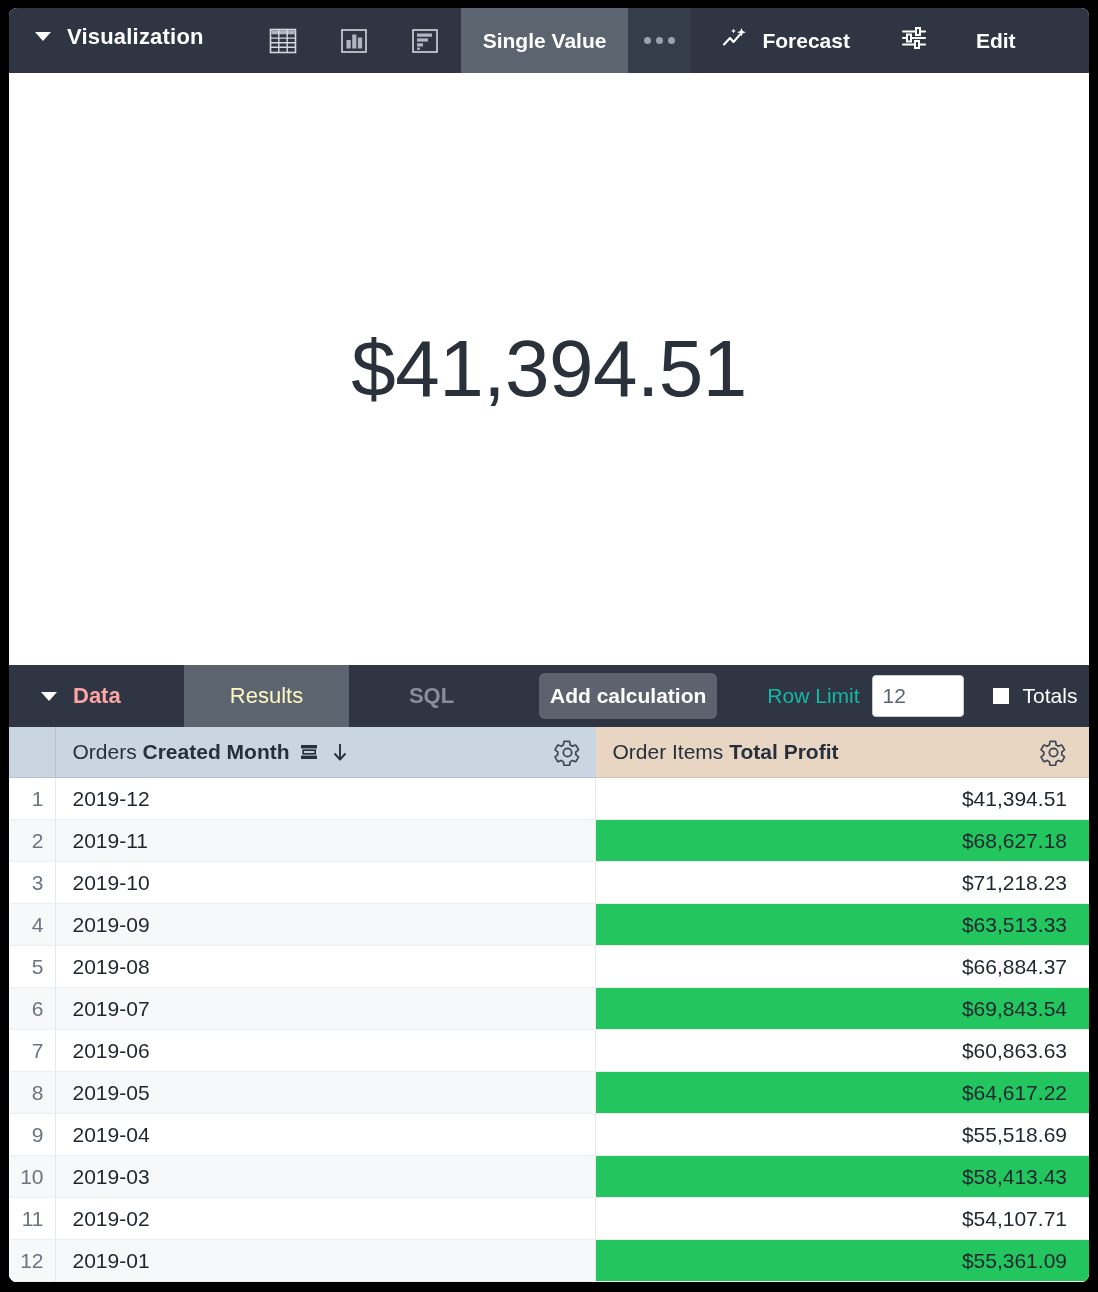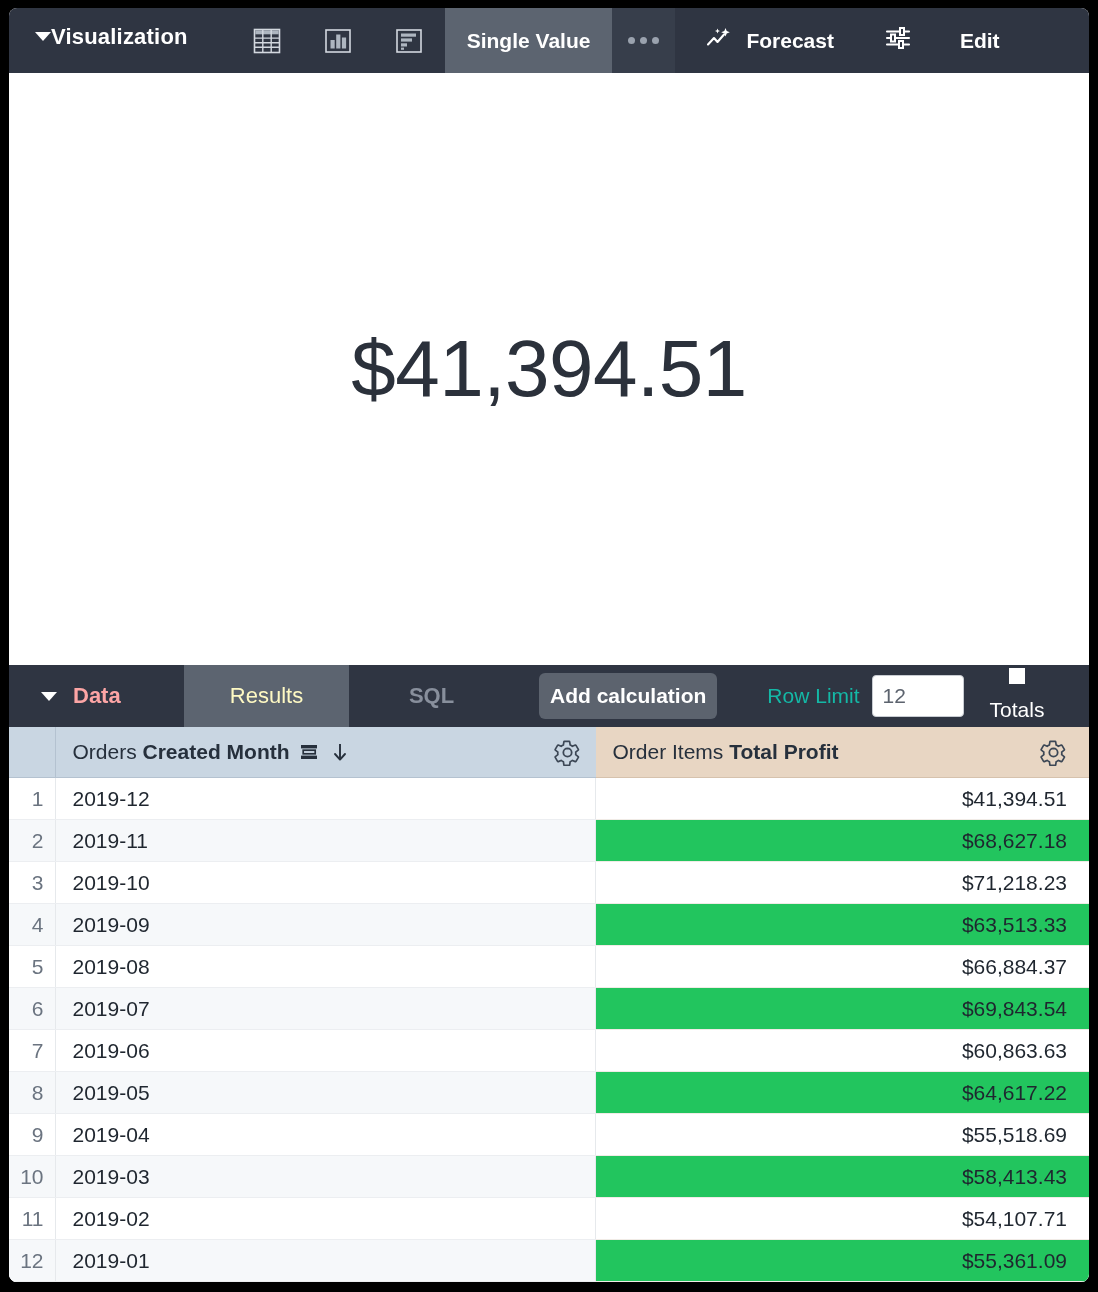--- a/index.html
+++ b/index.html
@@ -40,21 +40,21 @@
     background: #2f3542;
     display: flex;
     align-items: stretch;
     flex: 0 0 auto;
     position: relative;
   }
   .viz-title-group {
     display: flex;
     align-items: center;
     padding: 0 0 8px 26px;
-    gap: 0;
+    gap: 16px;
     cursor: pointer;
   }
   .caret-down {
     width: 0; height: 0;
     border-left: 8px solid transparent;
     border-right: 8px solid transparent;
     border-top: 9px solid #ffffff;
   }
   .viz-title {
     color: #ffffff;
@@ -210,21 +210,20 @@
     color: #5c636e;
     padding: 0 10px;
   }
 
   .totals-group {
     display: flex;
     align-items: center;
     gap: 11px;
     margin-left: 26px;
     cursor: pointer;
-    flex-direction: column;
   }
   .checkbox {
     width: 22px;
     height: 22px;
     background: #ffffff;
     border: 3px solid #2f3542;
     border-radius: 3px;
   }
   .totals-label {
     color: #ffffff;

